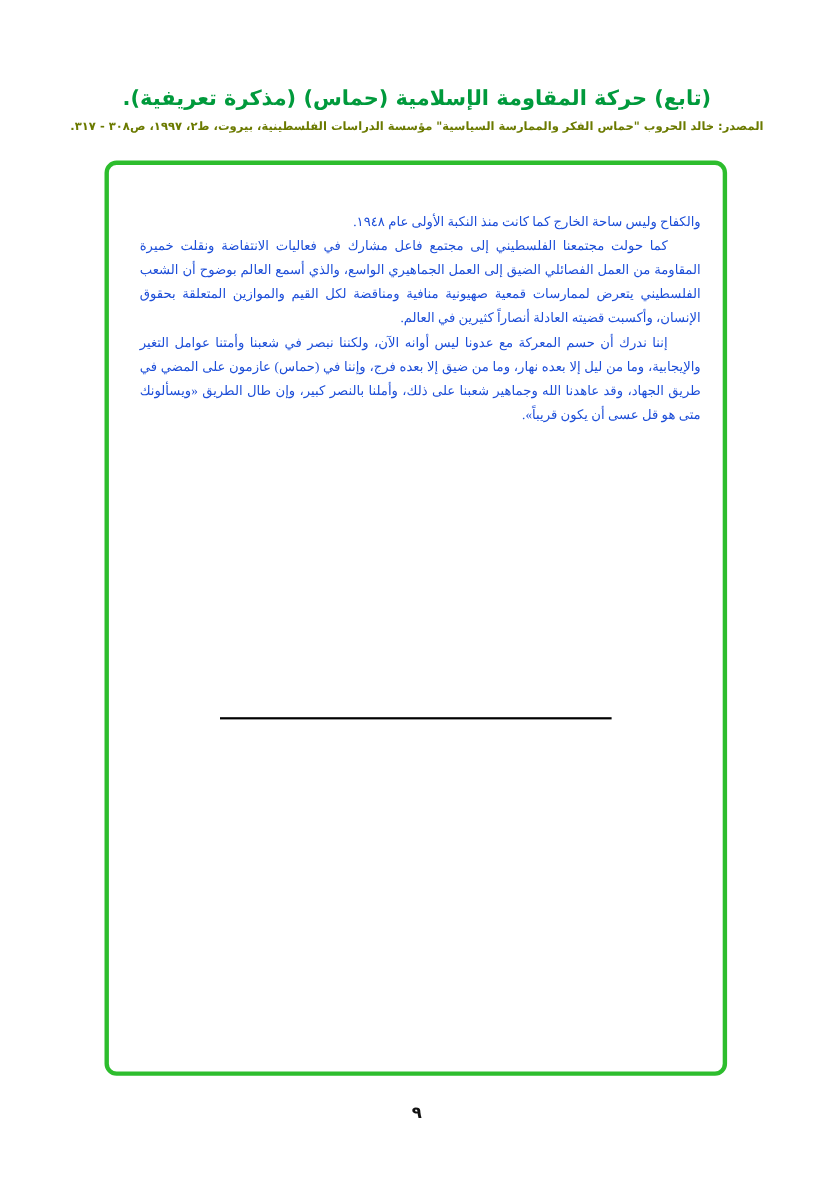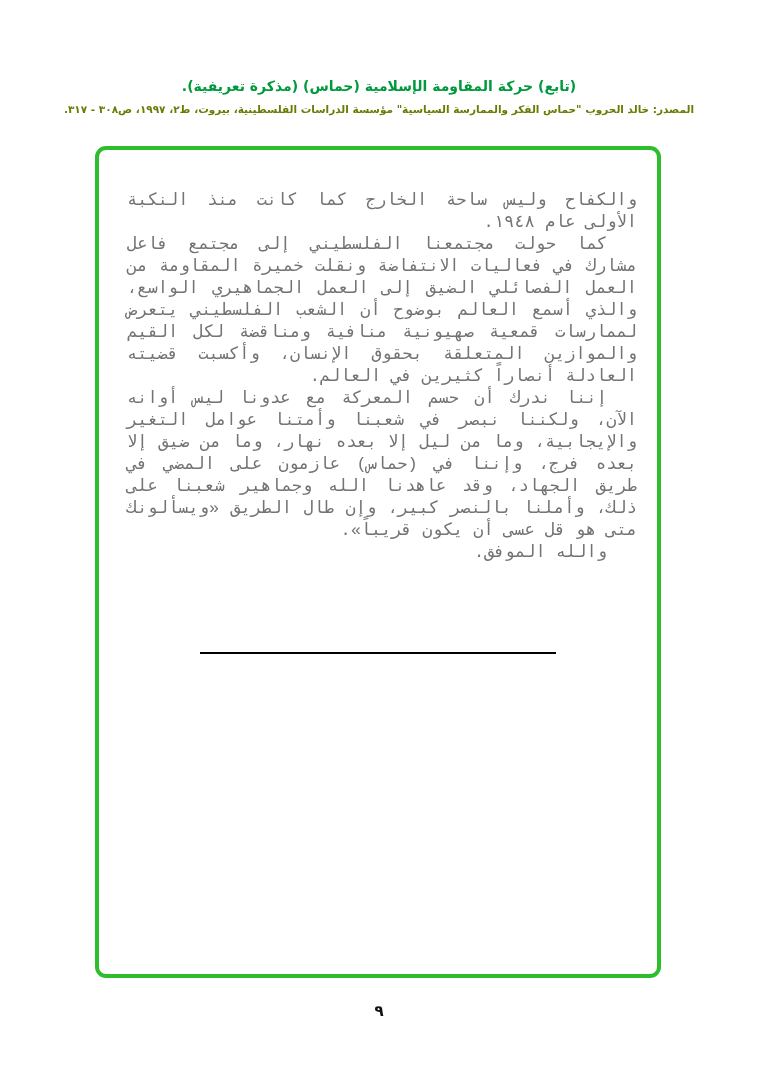--- a/index.html
+++ b/index.html
@@ -16,21 +16,21 @@
     position: absolute;
     top: 78px;
     left: 0;
     width: 100%;
     text-align: center;
     direction: rtl;
   }
   .doc-title {
     color: #009a3c;
     font-weight: bold;
-    font-size: 14px;
+    font-size: 19px;
     letter-spacing: 0.2px;
   }
   .doc-source {
     color: #6b7a00;
     font-weight: bold;
     font-size: 10.5px;
     margin-top: 9px;
   }
 
   
@@ -46,24 +46,24 @@
   }
 
   
   .box-content {
     position: absolute;
     top: 40px;
     right: 20px;
     left: 28px;
     direction: rtl;
     text-align: justify;
-    font-size: 17px;
+    font-size: 12px;
     line-height: 22px;
-    color: #737373;
-    font-family: Liberation Mono, monospace;
+    color: #1d4ed8;
+    font-family: Liberation Serif, serif;
   }
   .box-content p { margin: 0; }
   .box-content p.indent { text-indent: 30px; }
 
   
   .section-divider {
     position: absolute;
     top: 502px;
     left: 50%;
     transform: translateX(-50%);
@@ -91,18 +91,17 @@
 <div class="doc-header">
   <div class="doc-title">(تابع) حركة المقاومة الإسلامية (حماس) (مذكرة تعريفية).</div>
   <div class="doc-source">المصدر: خالد الحروب "حماس الفكر والممارسة السياسية" مؤسسة الدراسات الفلسطينية، بيروت، ط٢، ١٩٩٧، ص٣٠٨ - ٣١٧.</div>
 </div>
 
 <div class="green-box">
   <div class="box-content">
     <p>والكفاح وليس ساحة الخارج كما كانت منذ النكبة الأولى عام ١٩٤٨.</p>
     <p class="indent">كما حولت مجتمعنا الفلسطيني إلى مجتمع فاعل مشارك في فعاليات الانتفاضة ونقلت خميرة المقاومة من العمل الفصائلي الضيق إلى العمل الجماهيري الواسع، والذي أسمع العالم بوضوح أن الشعب الفلسطيني يتعرض لممارسات قمعية صهيونية منافية ومناقضة لكل القيم والموازين المتعلقة بحقوق الإنسان، وأكسبت قضيته العادلة أنصاراً كثيرين في العالم.</p>
     <p class="indent">إننا ندرك أن حسم المعركة مع عدونا ليس أوانه الآن، ولكننا نبصر في شعبنا وأمتنا عوامل التغير والإيجابية، وما من ليل إلا بعده نهار، وما من ضيق إلا بعده فرج، وإننا في (حماس) عازمون على المضي في طريق الجهاد، وقد عاهدنا الله وجماهير شعبنا على ذلك، وأملنا بالنصر كبير، وإن طال الطريق «ويسألونك متى هو قل عسى أن يكون قريباً».</p>
-    <p class="indent">والله الموفق.</p>
   </div>
   <hr class="section-divider">
 </div>
 
 <div class="page-number">٩</div>
 
 </body></html>

